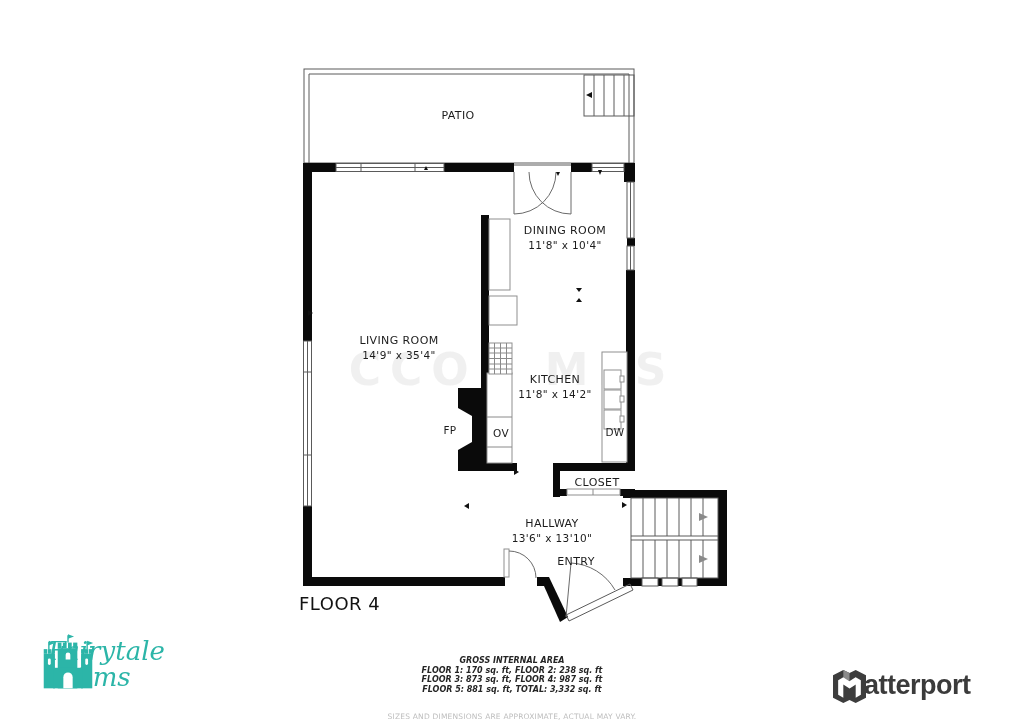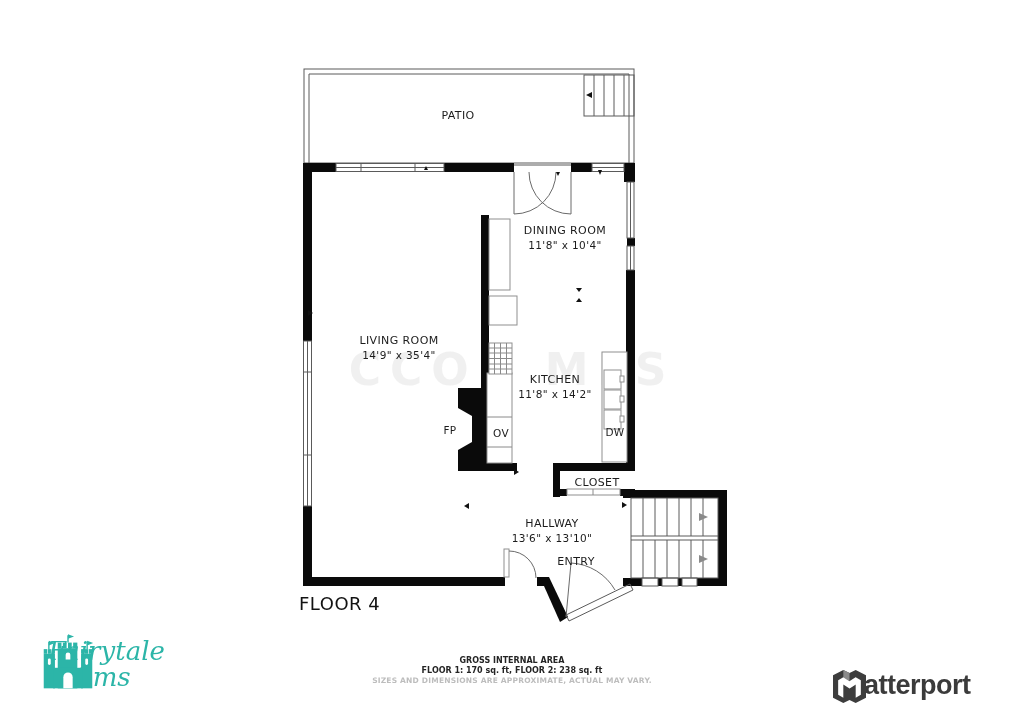--- a/index.html
+++ b/index.html
@@ -12,22 +12,22 @@
   .winrect{fill:#ffffff;stroke:#5a5a5a;stroke-width:1;}
   .fixture{fill:#ffffff;stroke:#8f8f8f;stroke-width:1;}
   .doorarc{fill:none;stroke:#6a6a6a;stroke-width:1;}
   .marker{fill:#111;}
   .room-name{font-size:11px;fill:#1c1c1c;letter-spacing:.4px;}
   .room-dims{font-size:10.5px;fill:#1c1c1c;letter-spacing:.4px;}
   .small-lab{font-size:10.5px;fill:#1c1c1c;letter-spacing:.3px;}
   .floor-lab{font-size:18px;fill:#121212;letter-spacing:.5px;}
   .wmark{font-size:44px;font-weight:bold;fill:#9a9a9a;opacity:.14;letter-spacing:9px;}
   .footer{position:absolute;left:0;right:0;top:656px;text-align:center;line-height:9.5px;}
-  .f-title,.f-line{font-size:8px;font-weight:bold;color:#252525;}
-  .f-disc{font-size:7.5px;color:#bdbdbd;letter-spacing:.2px;margin-top:1px;font-weight:bold;}
+  .f-title,.f-line{font-size:8px;font-weight:bold;color:#252525;font-style:italic;}
+  .f-disc{font-size:7.5px;color:#bdbdbd;letter-spacing:.2px;margin-top:18px;}
   .brand-left{position:absolute;left:40px;top:634px;display:flex;align-items:flex-start;}
   .brand-text{margin-left:8px;color:#2cb5a8;font-family:"DejaVu Serif","Liberation Serif",serif;
               font-style:italic;line-height:26px;font-size:26px;margin-top:4px;}
   .brand-text .l2{margin-left:10px;}
   .brand-right{position:absolute;left:833px;top:670px;display:flex;align-items:center;}
   .mp-text{margin-left:9px;font-size:27px;font-weight:bold;color:#3b3b3b;letter-spacing:-.5px;
            font-family:"Liberation Sans","DejaVu Sans",sans-serif;}
 </style>
 </head>
 <body>
@@ -202,20 +202,22 @@
       <text class="small-lab" x="501" y="437" text-anchor="middle">OV</text>
       <text class="small-lab" x="615" y="436" text-anchor="middle">DW</text>
     </g>
 
     <text class="floor-lab" x="299" y="610">FLOOR 4</text>
   </svg>
 
   <div class="footer">
     <div class="f-title">GROSS INTERNAL AREA</div>
     <div class="f-line">FLOOR 1: 170 sq. ft, FLOOR 2: 238 sq. ft</div>
+    <div class="f-line">FLOOR 3: 873 sq. ft, FLOOR 4: 987 sq. ft</div>
+    <div class="f-line">FLOOR 5: 881 sq. ft, TOTAL: 3,332 sq. ft</div>
     <div class="f-disc">SIZES AND DIMENSIONS ARE APPROXIMATE, ACTUAL MAY VARY.</div>
   </div>
 
   <div class="brand-left">
     <svg width="56" height="62" viewBox="0 0 60 66">
       <g fill="#2cb5a8">
         <line x1="9.5" y1="8" x2="9.5" y2="16" stroke="#2cb5a8" stroke-width="1.5"></line>
         <polygon points="9.5,7 16,9.5 9.5,12"></polygon>
         <line x1="50.5" y1="8" x2="50.5" y2="16" stroke="#2cb5a8" stroke-width="1.5"></line>
         <polygon points="50.5,7 57,9.5 50.5,12"></polygon>

